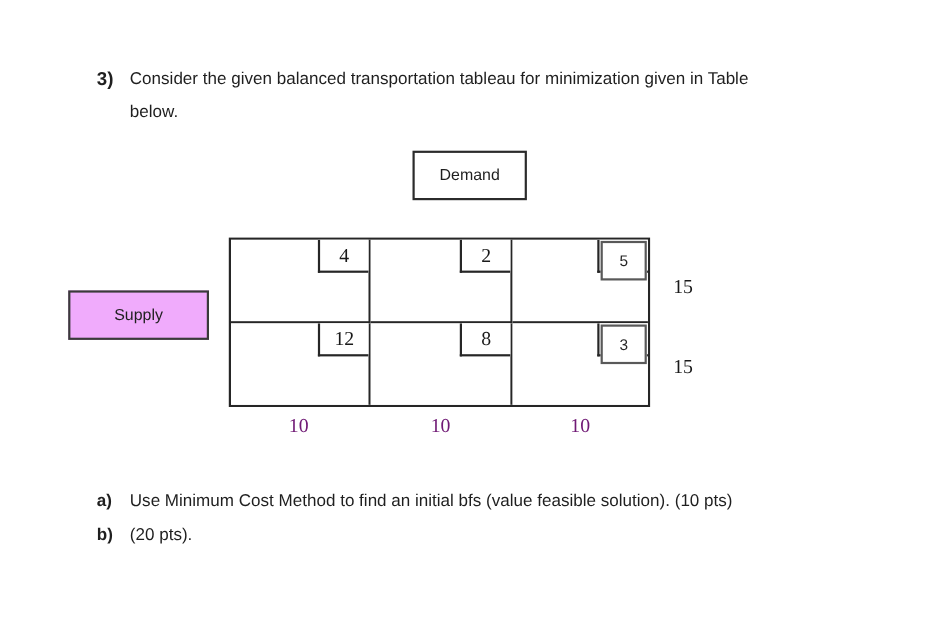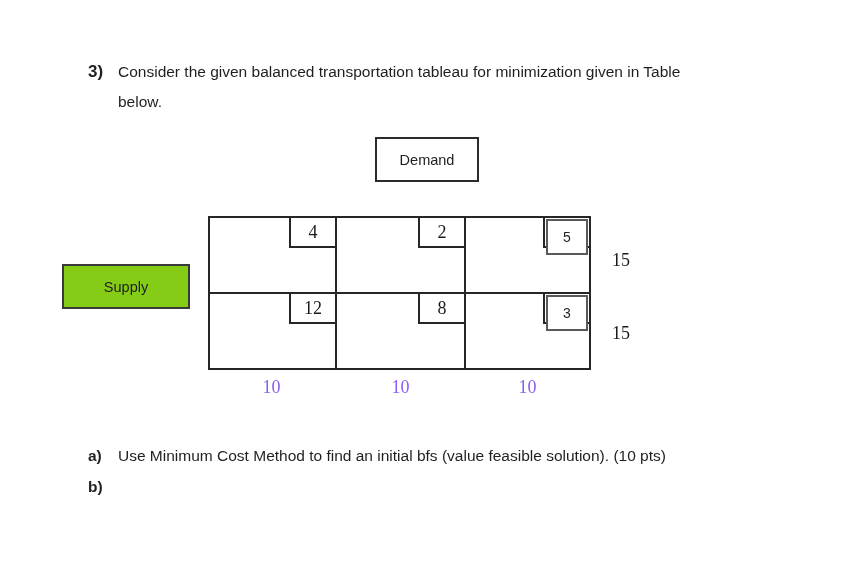--- a/index.html
+++ b/index.html
@@ -45,21 +45,21 @@
     justify-content: center;
     font-size: 14.5px;
   }
   .supply-box {
     position: absolute;
     left: 62px;
     top: 264px;
     width: 128px;
     height: 45px;
     border: 2px solid #3a3a3a;
-    background: #84cc16;
+    background: #f0abfc;
     display: flex;
     align-items: center;
     justify-content: center;
     font-size: 14.5px;
   }
 
   
   .tableau {
     position: absolute;
     left: 208px;
@@ -124,21 +124,21 @@
   }
   .supply-val.s0 { top: 250px; }
   .supply-val.s1 { top: 323px; }
   .demand-val {
     position: absolute;
     top: 377px;
     width: 127px;
     text-align: center;
     font-family: "Liberation Serif", serif;
     font-size: 18px;
-    color: #8b5cf6;
+    color: #701a75;
   }
   .demand-val.d0 { left: 208px; }
   .demand-val.d1 { left: 337px; }
   .demand-val.d2 { left: 464px; }
 
   
   .tasks {
     position: absolute;
     left: 88px;
     top: 440px;
@@ -228,18 +228,19 @@
   <div class="tasks">
 
     <div class="task">
       <span class="task-label">a)</span>
       <span class="task-text"><span>Use Minimum Cost Method to find an initial bfs (value feasible solution).</span> <span class="bold">(10 pts)</span></span>
     </div>
 
     <div class="task">
       <span class="task-label">b)</span>
       <span class="task-text">
+        <span class="tline bold">(20 pts).</span>
       </span>
     </div>
 
   </div>
 
 </div>
 
 </body></html>

